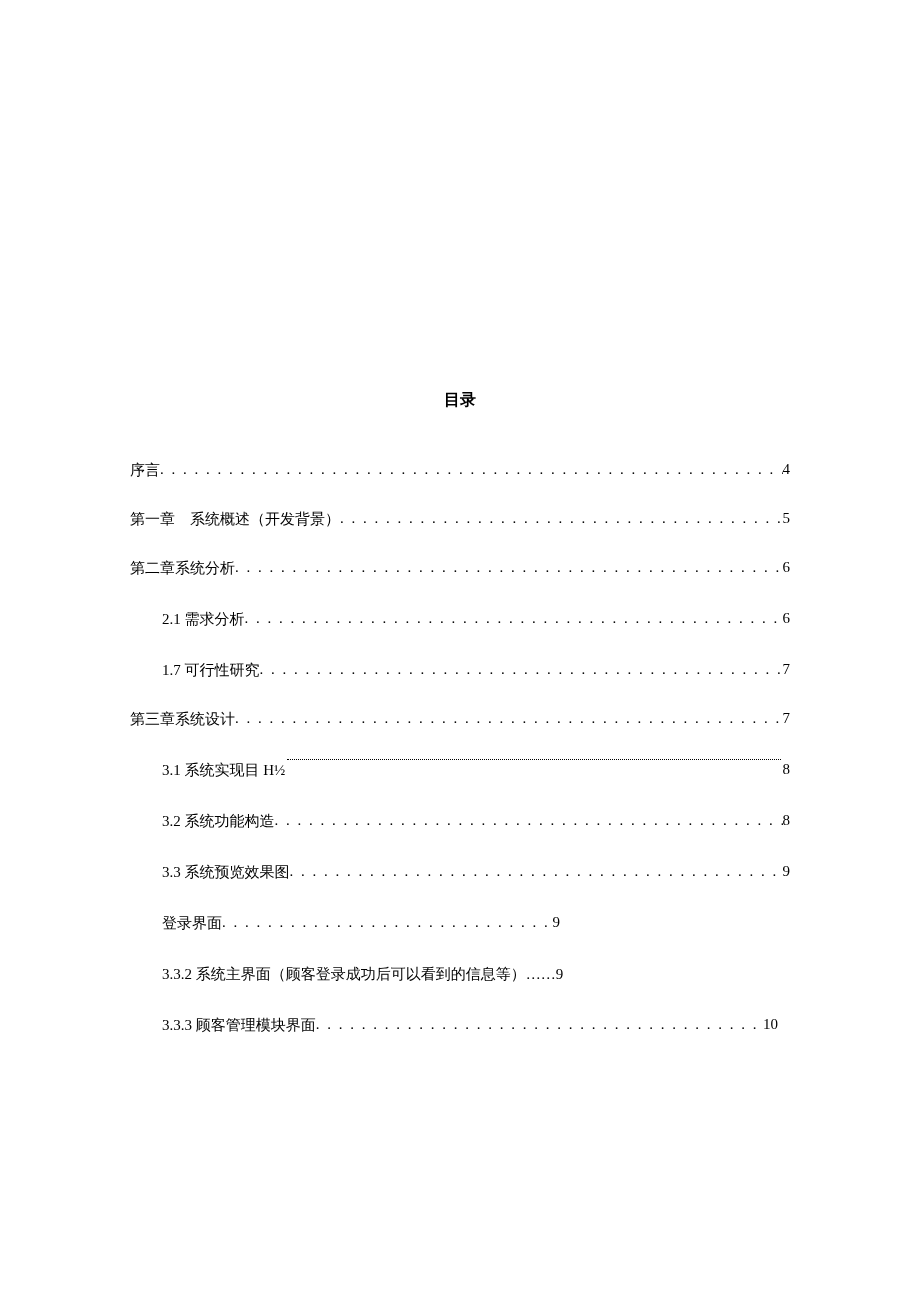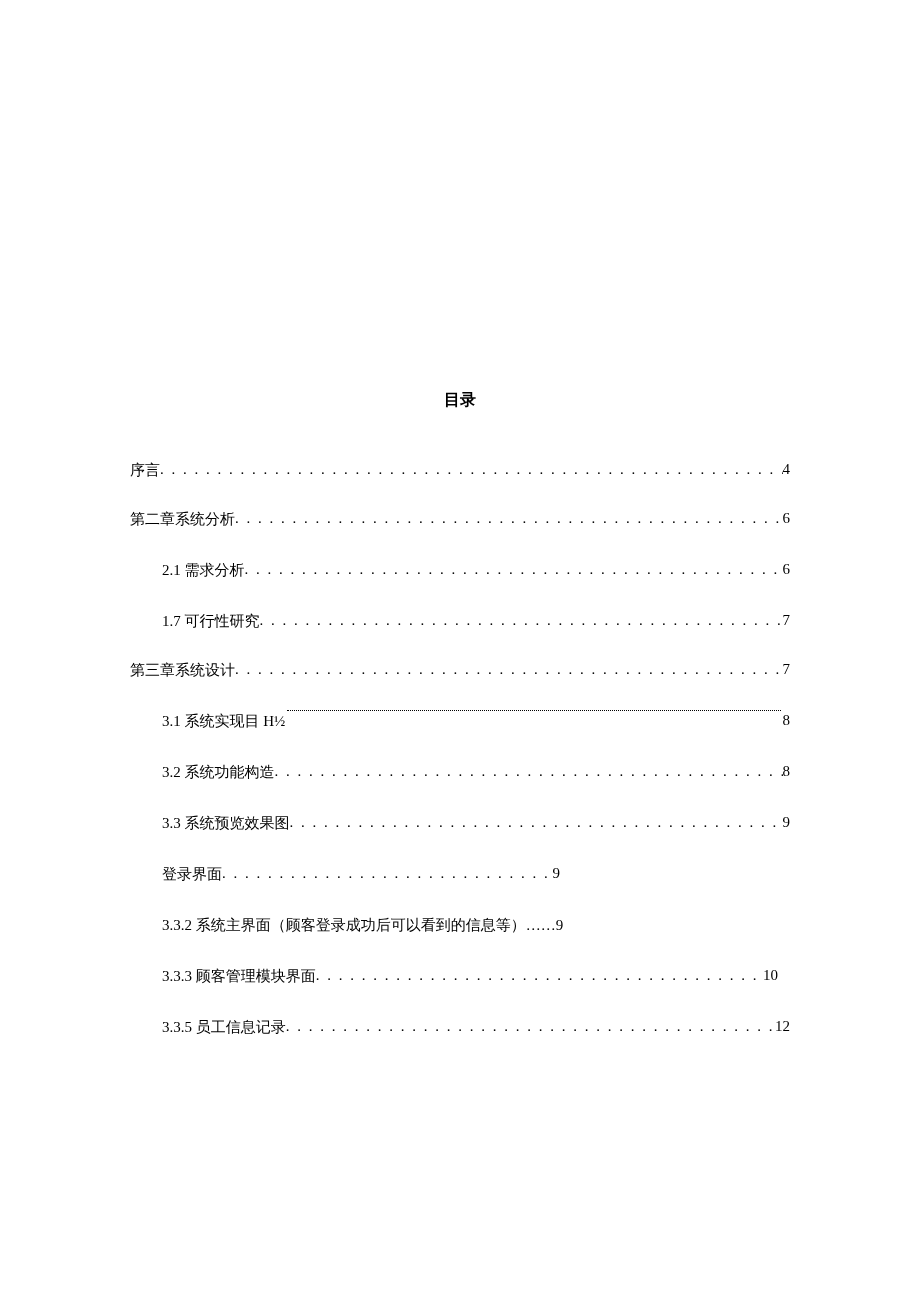--- a/index.html
+++ b/index.html
@@ -60,20 +60,25 @@
 
 <div class="page">
   <div class="title">目录</div>
 
   <div class="toc-entry level-0">
     <span class="label">序言</span>
     <span class="dots"></span>
     <span class="page-num">4</span>
   </div>
 
+  <div class="toc-entry level-0">
+    <span class="label">第一章　系统概述（开发背景）</span>
+    <span class="dots"></span>
+    <span class="page-num">5</span>
+  </div>
 
   <div class="toc-entry level-0">
     <span class="label">第二章系统分析</span>
     <span class="dots"></span>
     <span class="page-num">6</span>
   </div>
 
   <div class="toc-entry level-1">
     <span class="label">2.1 需求分析</span>
     <span class="dots"></span>
@@ -120,19 +125,14 @@
     <span class="label">3.3.2 系统主界面（顾客登录成功后可以看到的信息等）……9</span>
   </div>
 
   <div class="toc-entry level-1 w-med">
     <span class="label">3.3.3 顾客管理模块界面</span>
     <span class="dots"></span>
     <span class="page-num">10</span>
   </div>
 
 
-  <div class="toc-entry level-1">
-    <span class="label">3.3.5 员工信息记录</span>
-    <span class="dots"></span>
-    <span class="page-num">12</span>
-  </div>
 
 </div>
 
 </body></html>

